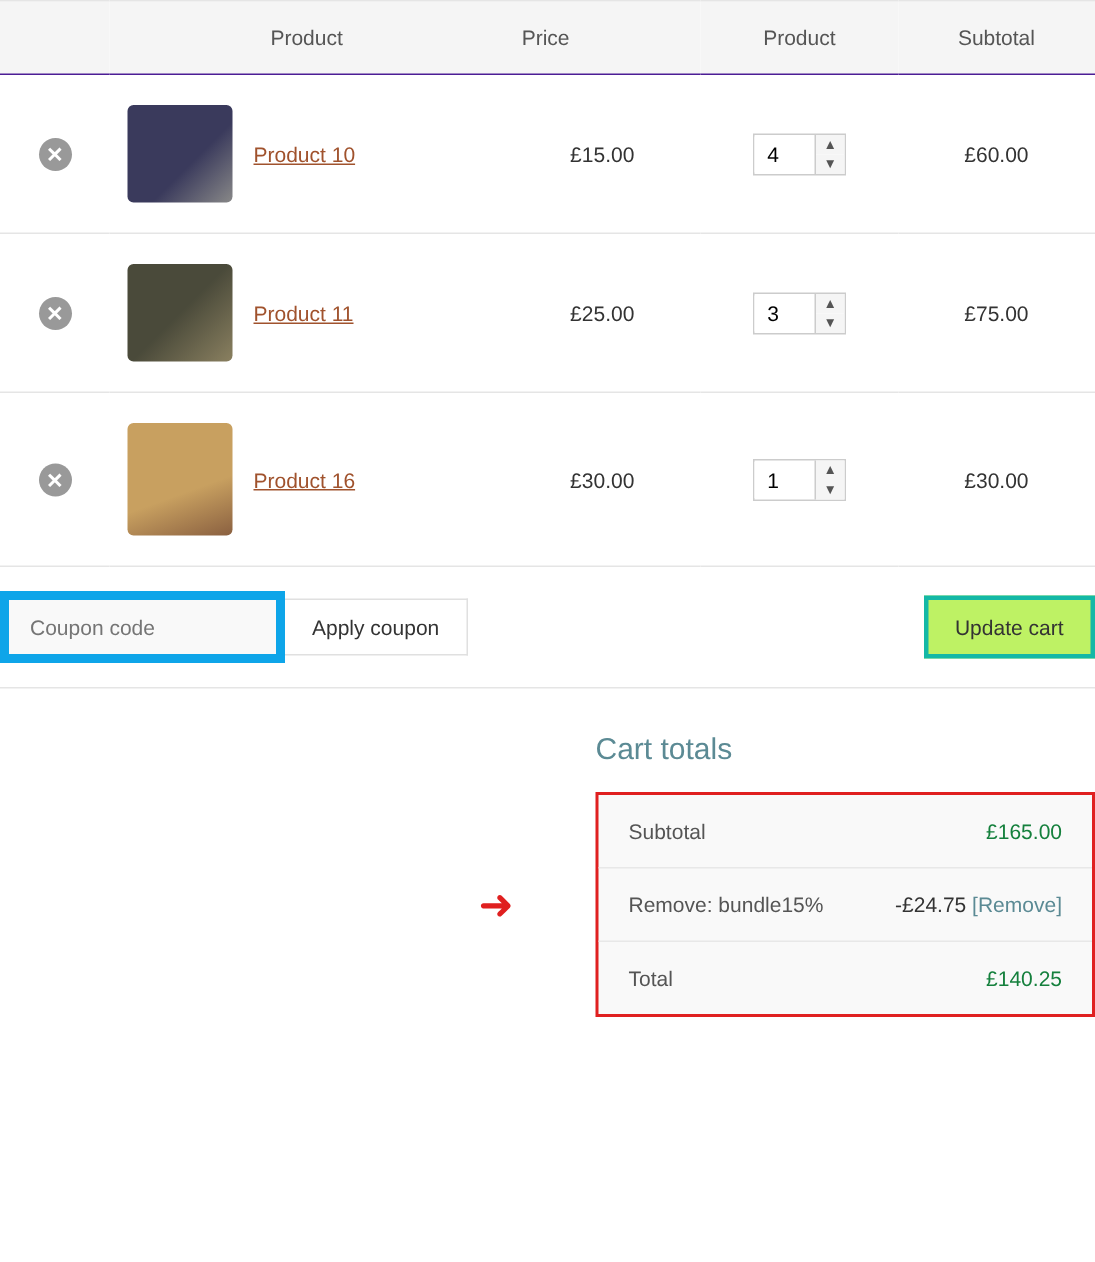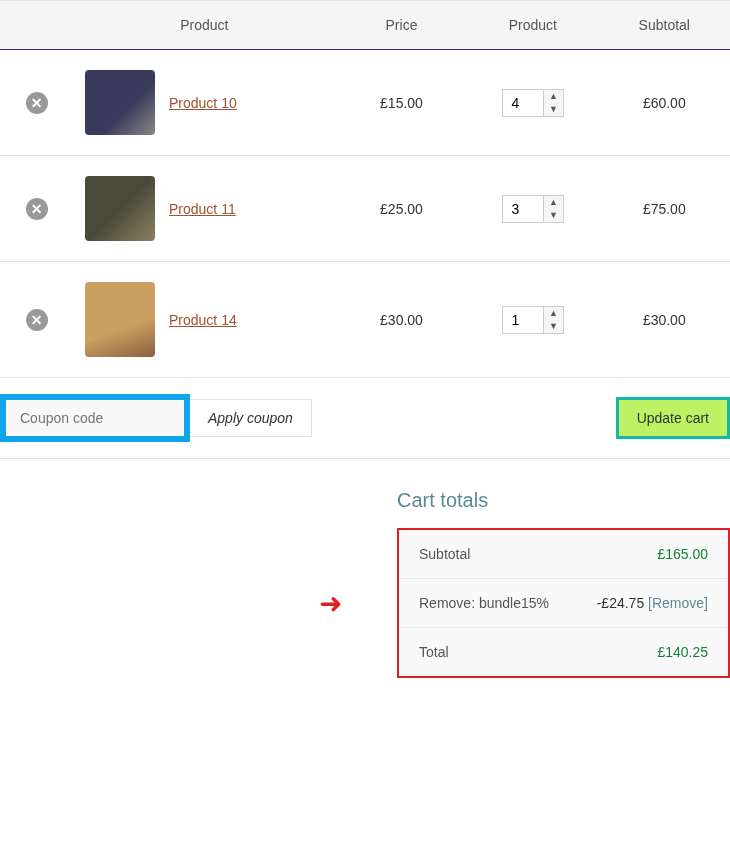--- a/index.html
+++ b/index.html
@@ -21,21 +21,21 @@
       border-top: 1px solid #e5e5e5;
       border-bottom: 1px solid #4c1d95;
     }
     .cart-table thead th {
       padding: 16px 12px;
       font-weight: normal;
       color: #555;
       text-align: center;
     }
     .cart-table thead th.col-product { text-align: center; width: 36%; }
-    .cart-table thead th.col-price { text-align: center; width: 18%; margin-top: 32px; }
+    .cart-table thead th.col-price { text-align: left; width: 18%; margin-top: 32px; }
     .cart-table thead th.col-qty { text-align: center; width: 18%; }
     .cart-table thead th.col-subtotal { text-align: center; width: 18%; }
     .cart-table thead th.col-remove { width: 10%; }
 
     .cart-table tbody tr {
       border-bottom: 1px solid #e5e5e5;
     }
     .cart-table tbody td {
       padding: 20px 12px;
       vertical-align: middle;
@@ -119,21 +119,20 @@
     }
     .coupon-btn {
       background: #fff;
       border: 1px solid #e0e0e0;
       border-left: none;
       padding: 10px 18px;
       font-size: 14px;
       cursor: pointer;
       color: #333;
       font-weight: 500;
-      font-style: italic;
     }
     .update-cart-btn {
       background: #bef264;
       border: 3px solid #14b8a6;
       padding: 10px 18px;
       font-size: 14px;
       cursor: pointer;
       color: #333;
     }
 
@@ -320,21 +319,21 @@
         <span>£75.00</span>
       </td>
     </tr>
       <tr>
       <td style="text-align:center;vertical-align:middle;">
         <button class="remove-btn">✕</button>
       </td>
       <td class="product-cell">
         <div class="product-cell-inner">
           <div class="shoe-img-3"></div>
-          <a class="product-link">Product 14</a>
+          <a class="product-link">Product 16</a>
         </div>
       </td>
       <td style="text-align:center;vertical-align:middle;">
         <span>£30.00</span>
       </td>
       <td style="text-align:center;vertical-align:middle;">
         <div class="qty-wrapper">
           <input class="qty-input" type="number" value="1" style="">
           <div class="qty-spinners">
             <button class="qty-spin-btn">▲</button>

